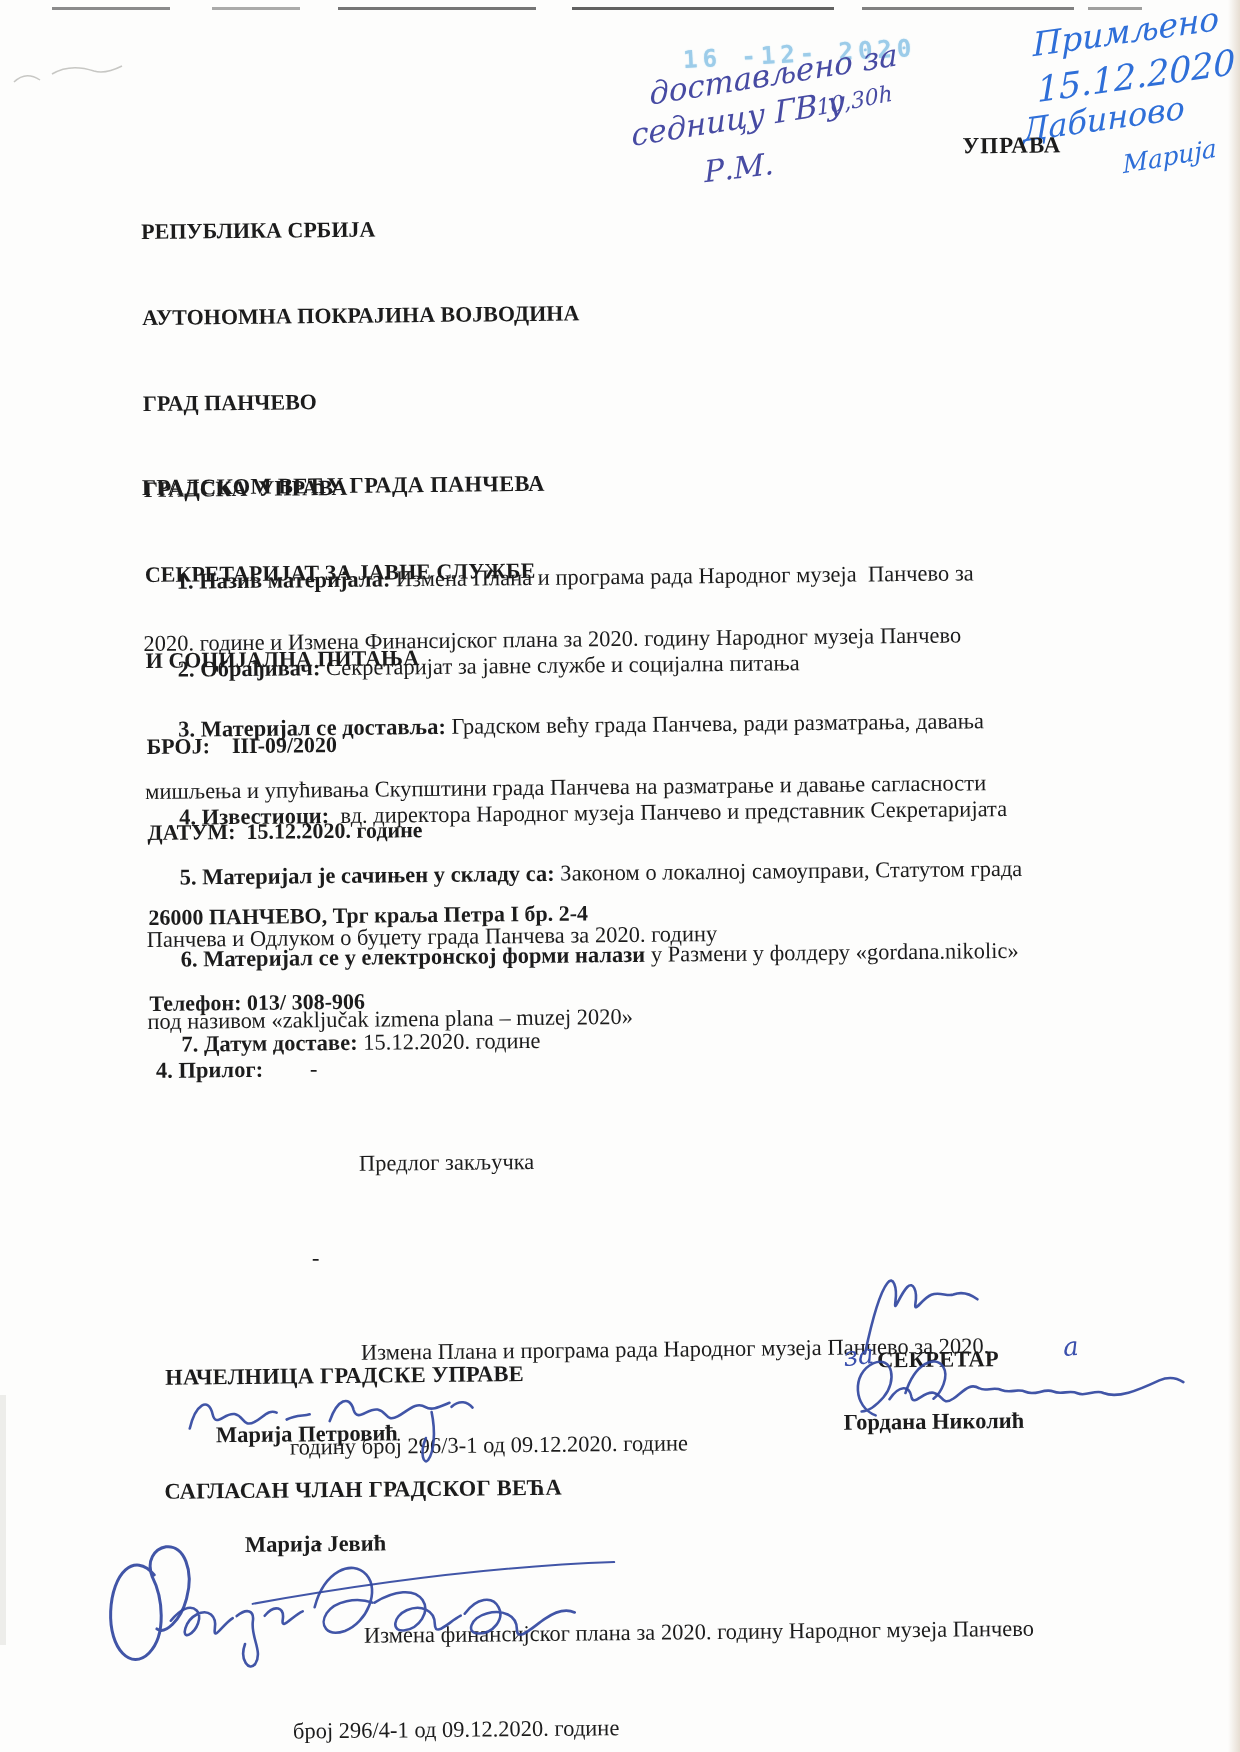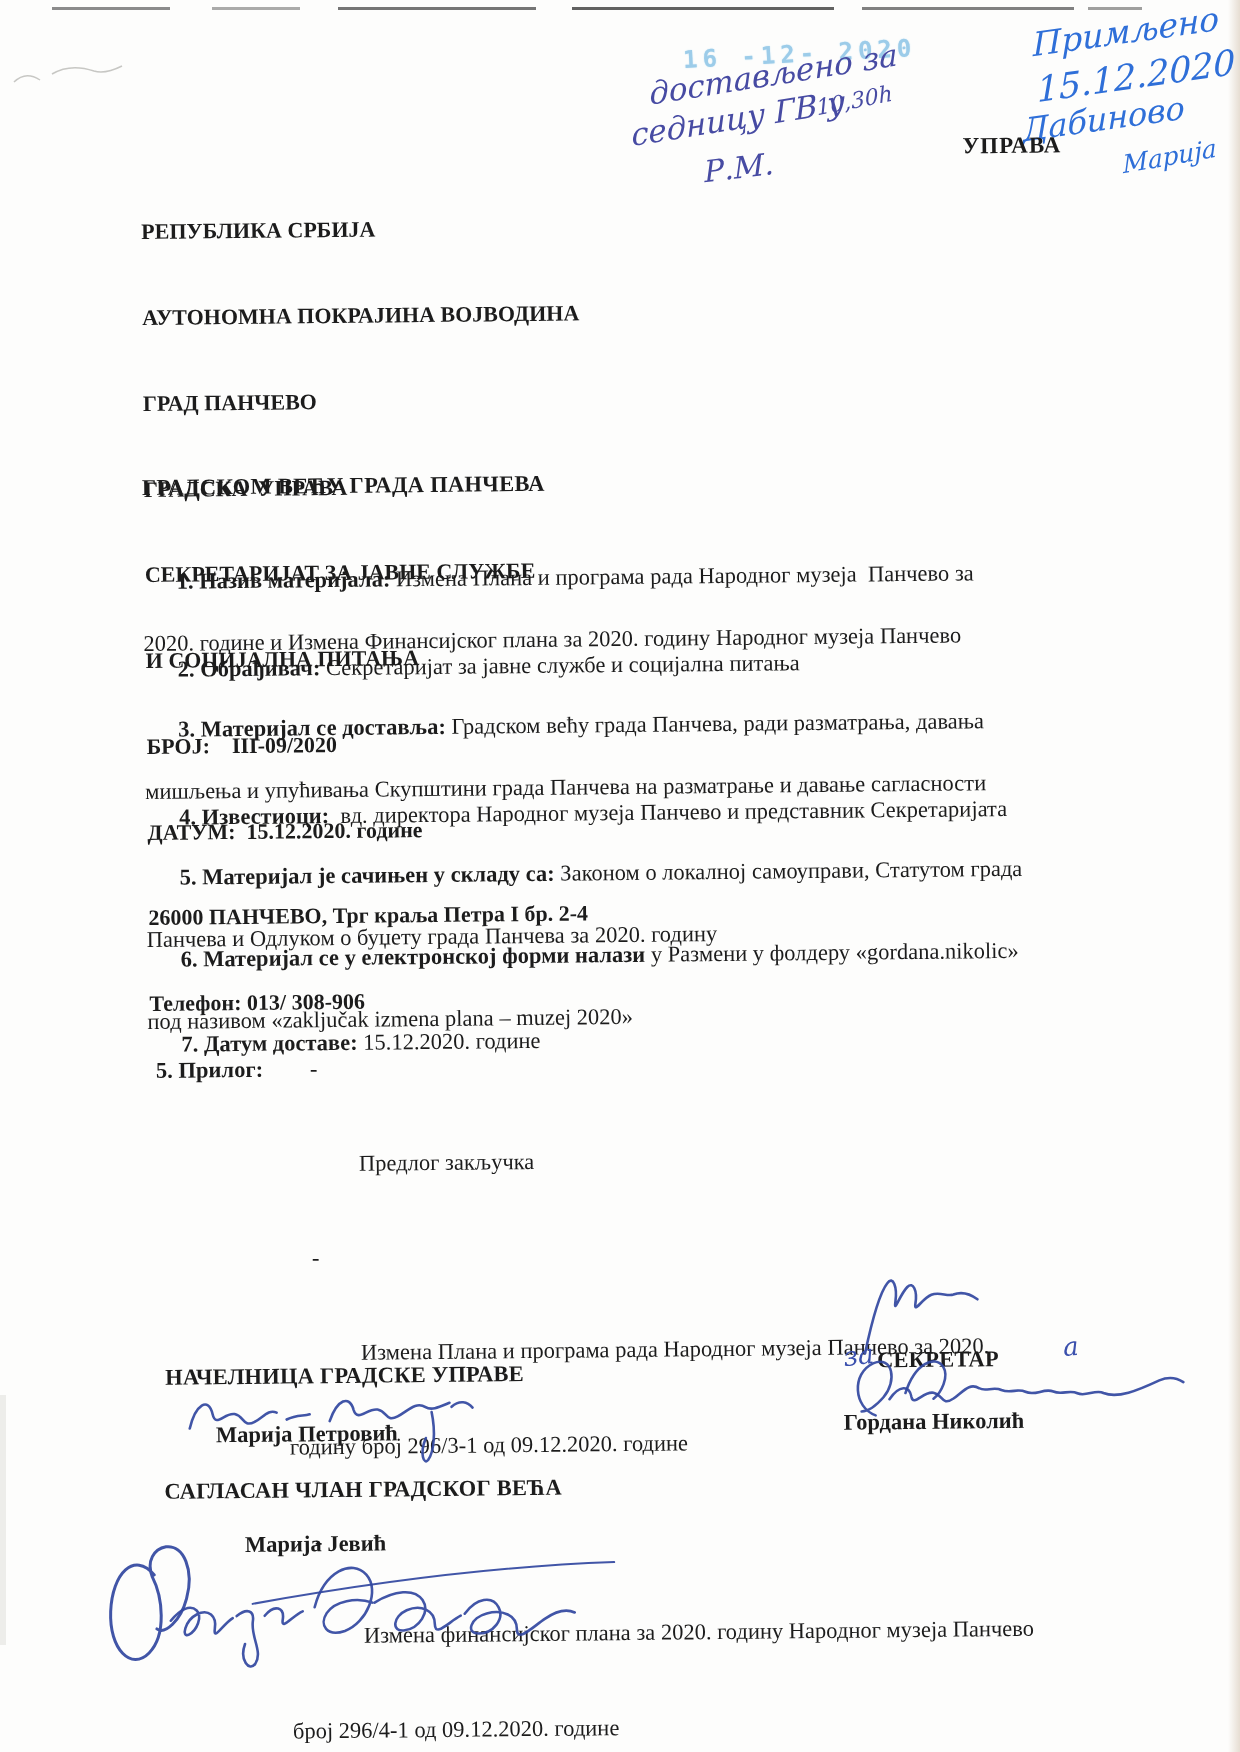--- a/index.html
+++ b/index.html
@@ -148,21 +148,21 @@
     <div class="abs item" style="top:908px;">
       <span class="b">6. Материјал се у електронској форми налази</span> <span>у Размени у фолдеру «gordana.nikolic»</span>
       <div class="cont">под називом «zaključak izmena plana – muzej 2020»</div>
     </div>
 
     <div class="abs item" style="top:993px;">
       <span class="b">7. Датум доставе:</span> <span>15.12.2020. године</span>
     </div>
 
     <div class="abs item8">
-      <div class="lbl">5. Прилог:</div>
+      <div class="lbl">4. Прилог:</div>
       <div class="atts">
         <div class="att">
           <span class="dash">-</span>
           <div class="l1">Предлог закључка</div>
         </div>
         <div class="att">
           <span class="dash">-</span>
           <div class="l1">Измена Плана и програма рада Народног музеја Панчево за 2020.</div>
           <div class="lc">годину број 296/3-1 од 09.12.2020. године</div>
         </div>

